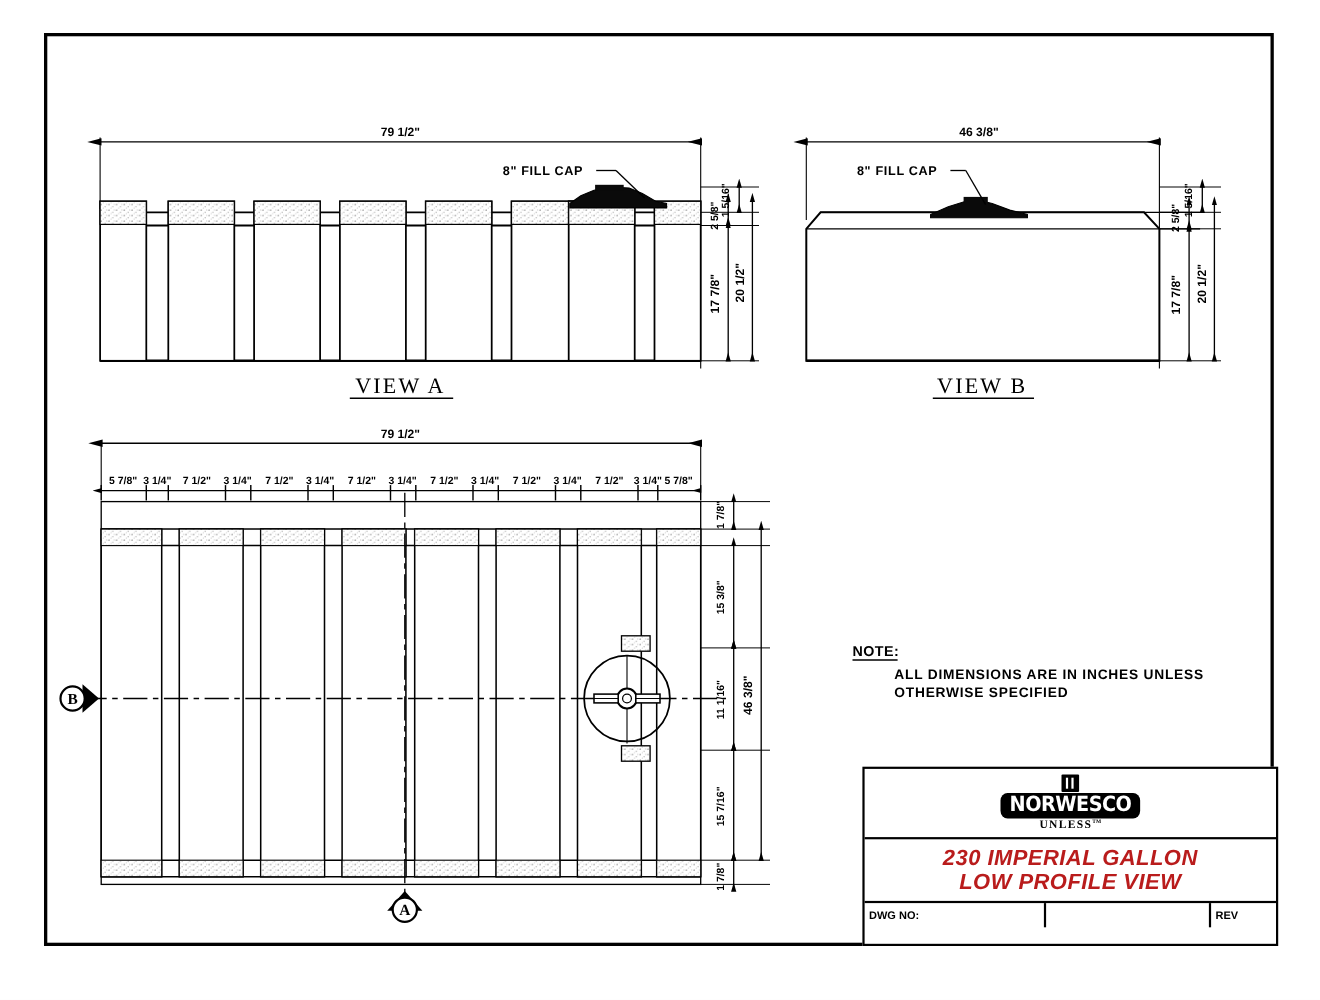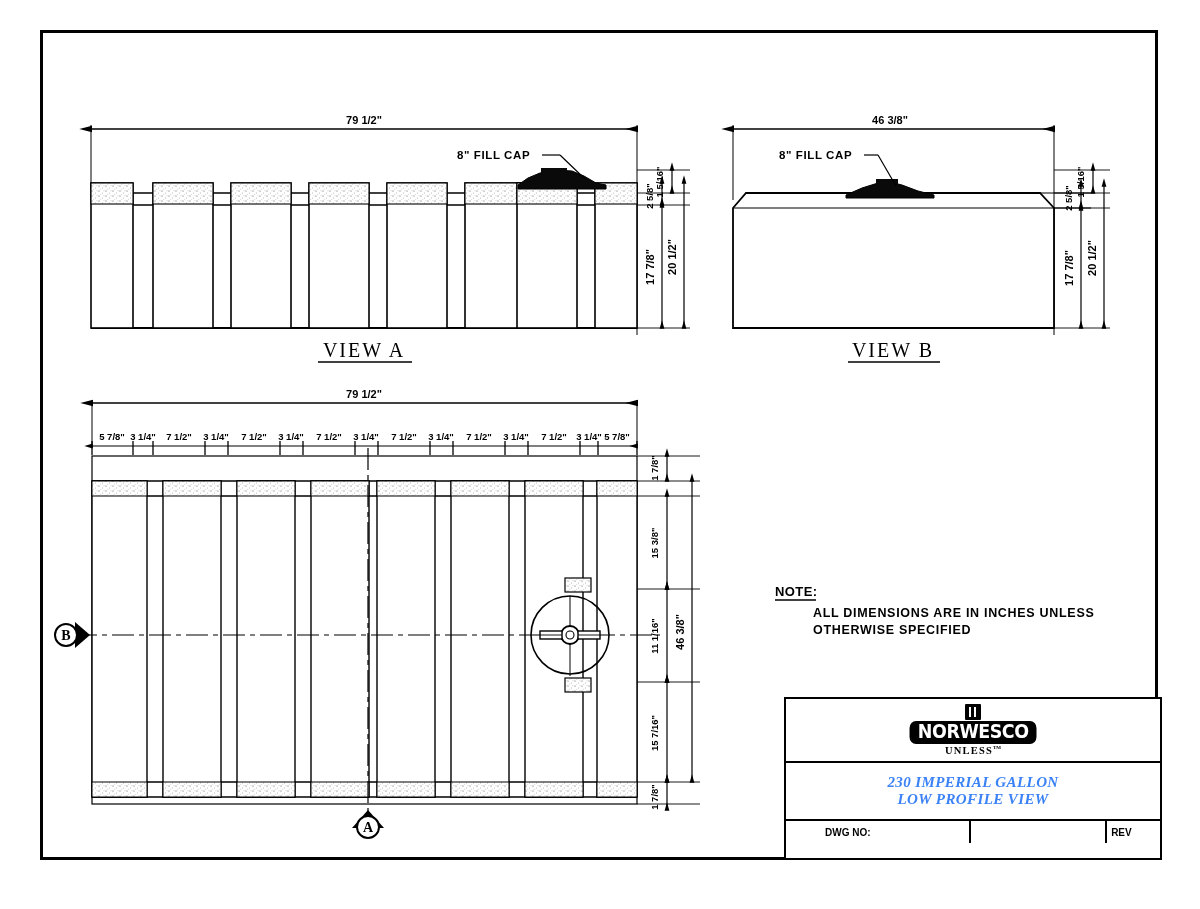--- a/index.html
+++ b/index.html
@@ -101,34 +101,33 @@
   }
   .tb-title-row {
     height: 56px;
     border-bottom: 2.5px solid #000;
     display: flex;
     flex-direction: column;
     align-items: center;
     justify-content: center;
   }
   .tb-title-line {
-    font-family: Liberation Serif, serif;
+    font-family: Liberation Sans, sans-serif;
     font-style: italic;
     font-weight: bold;
-    font-size: 15px;
-    color: #3b82f6;
+    font-size: 20px;
+    color: #b91c1c;
     letter-spacing: 0.4px;
     line-height: 1.12;
     white-space: nowrap;
   }
   .tb-row {
     display: flex;
     height: 22px;
     border-bottom: 2.5px solid #000;
-    padding-left: 35px;
   }
   .tb-row:last-child { border-bottom: none; }
   .tb-cell {
     border-right: 2.5px solid #000;
     display: flex;
     align-items: center;
     font-family: "Liberation Sans", sans-serif;
     font-size: 10px;
     font-weight: bold;
     color: #000;

